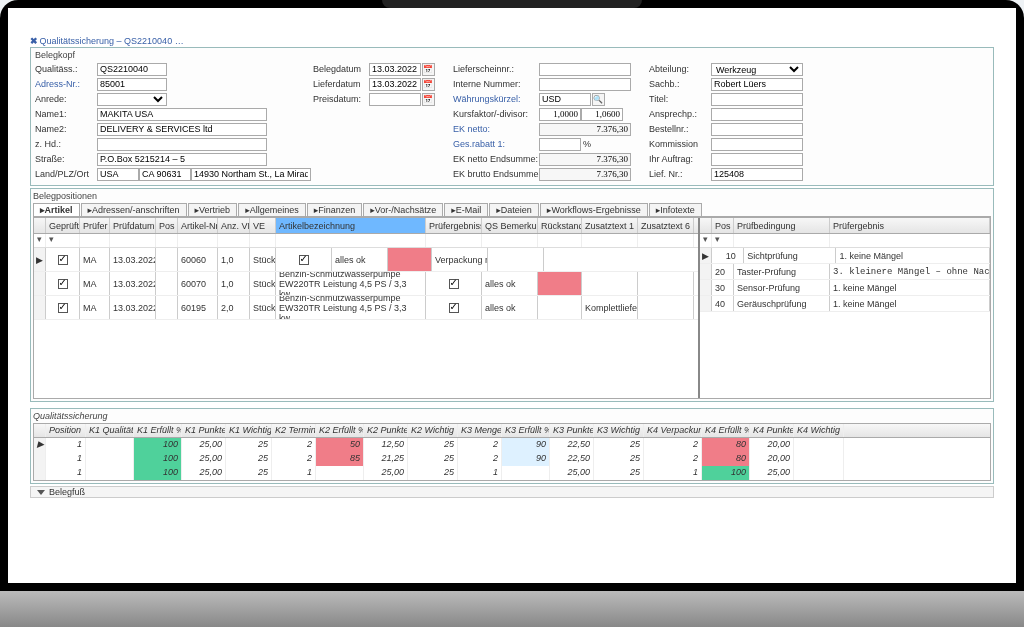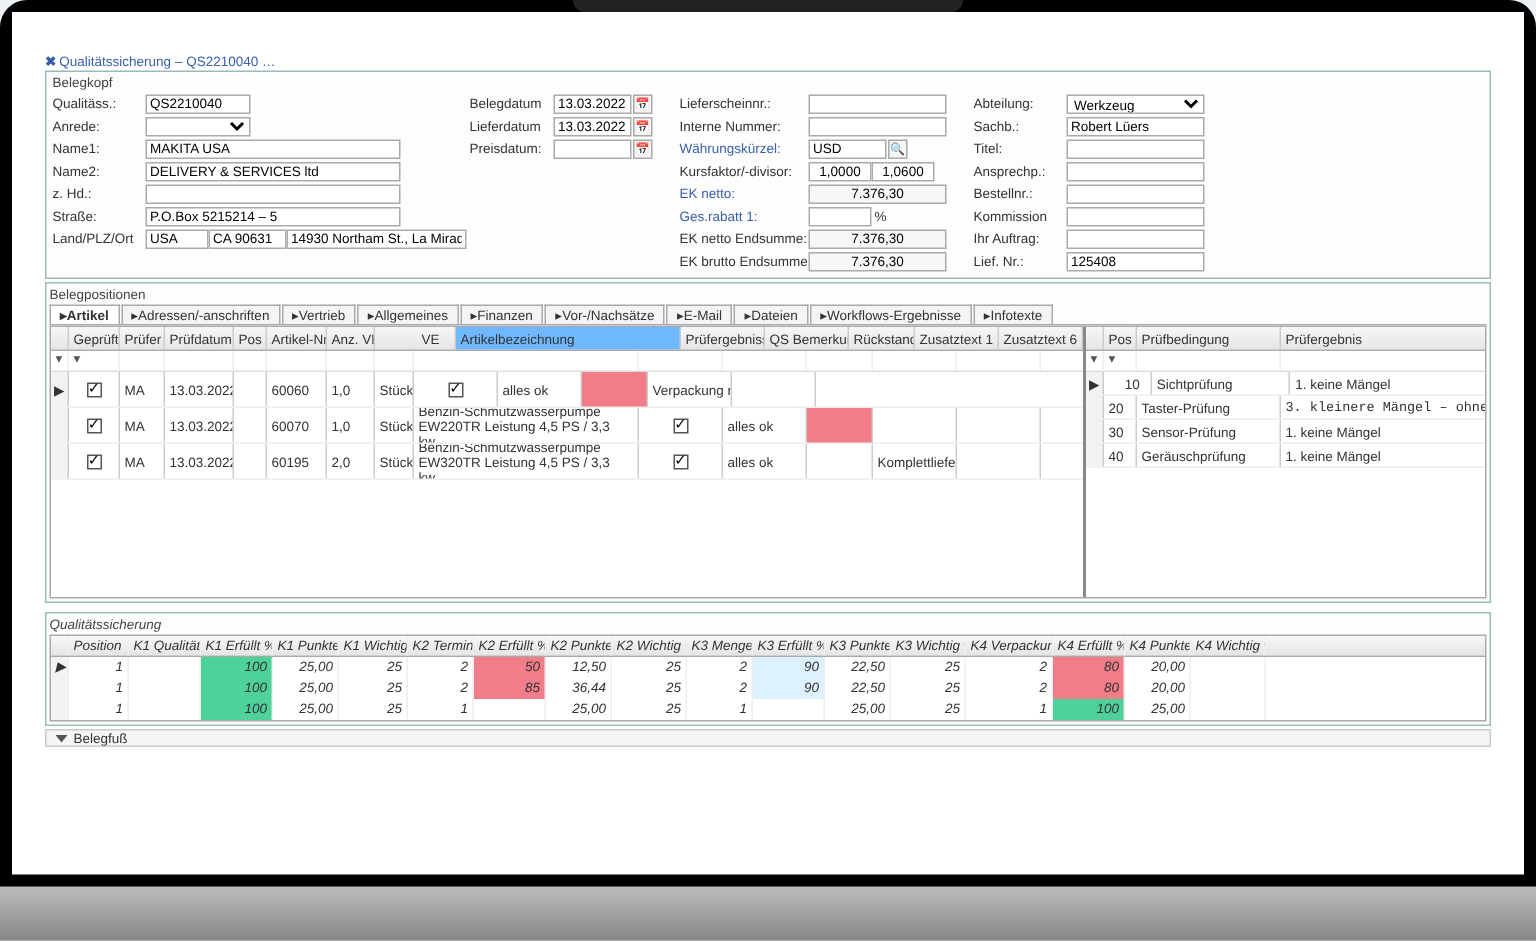--- a/index.html
+++ b/index.html
@@ -14,21 +14,21 @@
 .tab-strip .tab { color: #3960a8; font-size: 9px; }
 .panel { border: 1px solid #9bb; background: #fdfdfd; padding: 2px 4px 4px 4px; margin-bottom: 2px; }
 .panel-title { font-size: 9px; color: #444; margin-bottom: 2px; }
 .form-row { display: flex; }
 .col { display: flex; flex-direction: column; gap: 1px; margin-right: 18px; }
 .pair { display: flex; align-items: center; height: 14px; }
 .lbl { width: 62px; color: #333; white-space: nowrap; }
 .lbl.blue { color: #3960a8; }
 .inp { border: 1px solid #aaa; background: #fff; height: 13px; padding: 0 2px; font-size: 9px; }
 .inp.ro { background: #f7f7f7; }
-.right { text-align: center; }
+.right { text-align: right; font-family: Liberation Serif, serif; }
 .w40 { width: 42px; } .w50 { width: 52px; } .w70 { width: 70px; } .w90 { width: 92px; } .w160 { width: 170px; }
 .sel { border: 1px solid #aaa; height: 13px; font-size: 9px; background: #fff; }
 .cal { display: inline-flex; align-items: center; justify-content: center; width: 13px; height: 13px; border: 1px solid #aaa; margin-left: 1px; background: #f5f5f5; font-size: 8px; }
 .tabs { display: flex; border-bottom: 1px solid #aaa; margin-top: 2px; }
 .tabs .t { border: 1px solid #aaa; border-bottom: none; padding: 1px 6px; margin-right: 1px; background: #f4f4f4; cursor: pointer; font-size: 9px; white-space: nowrap; }
 .tabs .t.active { background: #fff; font-weight: bold; }
 .grid-wrap { border: 1px solid #aaa; height: 182px; overflow: hidden; background: #fff; display: flex; }
 .grid-left, .grid-right { display: flex; flex-direction: column; }
 .grid-left { flex: 1; border-right: 2px solid #888; }
 .grid-right { width: 290px; }
@@ -75,20 +75,24 @@
       <div class="panel">
         <div class="panel-title">Belegkopf</div>
         <div class="form-row">
 
           <div class="col">
             <div class="pair">
                 <span class="lbl">Qualitäss.:</span>
                 <input class="inp w70" value="QS2210040" style="">
               </div>
             <div class="pair">
+                <span class="lbl blue">Adress-Nr.:</span>
+                <input class="inp w70" value="85001" style="">
+              </div>
+            <div class="pair">
                 <span class="lbl">Anrede:</span>
                 <select class="sel w70"></select>
               </div>
             <div class="pair">
                 <span class="lbl">Name1:</span>
                 <input class="inp w160" value="MAKITA USA" style="">
               </div>
             <div class="pair">
                 <span class="lbl">Name2:</span>
                 <input class="inp w160" value="DELIVERY &amp; SERVICES ltd" style="">
@@ -219,21 +223,21 @@
         <div class="grid-wrap">
           <div class="grid-left">
             <div class="ghead" id="ghead-left">
                 <div style="width: 12px;"></div>
                 <div style="width: 34px;">Geprüft</div>
                 <div style="width: 30px;">Prüfer</div>
                 <div style="width: 46px;">Prüfdatum</div>
                 <div style="width: 22px;">Pos</div>
                 <div style="width: 40px;">Artikel-Nr.</div>
                 <div style="width: 32px;">Anz. VE</div>
-                <div style="width: 26px; margin-left: 28px;">VE</div>
+                <div style="width: 26px;">VE</div>
                 <div class="hi" style="width: 150px;">Artikelbezeichnung</div>
                 <div style="width: 56px;">Prüfergebnisse</div>
                 <div style="width: 56px;">QS Bemerkung</div>
                 <div style="width: 44px;">Rückstand</div>
                 <div style="width: 56px;">Zusatztext 1</div>
                 <div style="width: 56px;">Zusatztext 6</div>
               </div>
             <div class="filter-row" id="filter-left">
                 <div class="funnel" style="width: 12px;">▾</div>
                 <div class="funnel" style="width: 34px;">▾</div>
@@ -401,21 +405,21 @@
               </div>
               <div class="qrow">
                 <div class="rowmark" style="width: 12px; text-align: center;"></div>
                 <div style="width: 40px;">1</div>
                 <div style="width: 48px;"></div>
                 <div class="green" style="width: 48px;">100</div>
                 <div style="width: 44px;">25,00</div>
                 <div style="width: 46px;">25</div>
                 <div style="width: 44px;">2</div>
                 <div class="red" style="width: 48px;">85</div>
-                <div style="width: 44px;">36,44</div>
+                <div style="width: 44px;">21,25</div>
                 <div style="width: 50px;">25</div>
                 <div style="width: 44px;">2</div>
                 <div class="lblue" style="width: 48px;">90</div>
                 <div style="width: 44px;">22,50</div>
                 <div style="width: 50px;">25</div>
                 <div style="width: 58px;">2</div>
                 <div class="red" style="width: 48px;">80</div>
                 <div style="width: 44px;">20,00</div>
                 <div style="width: 50px;"></div>
               </div>

